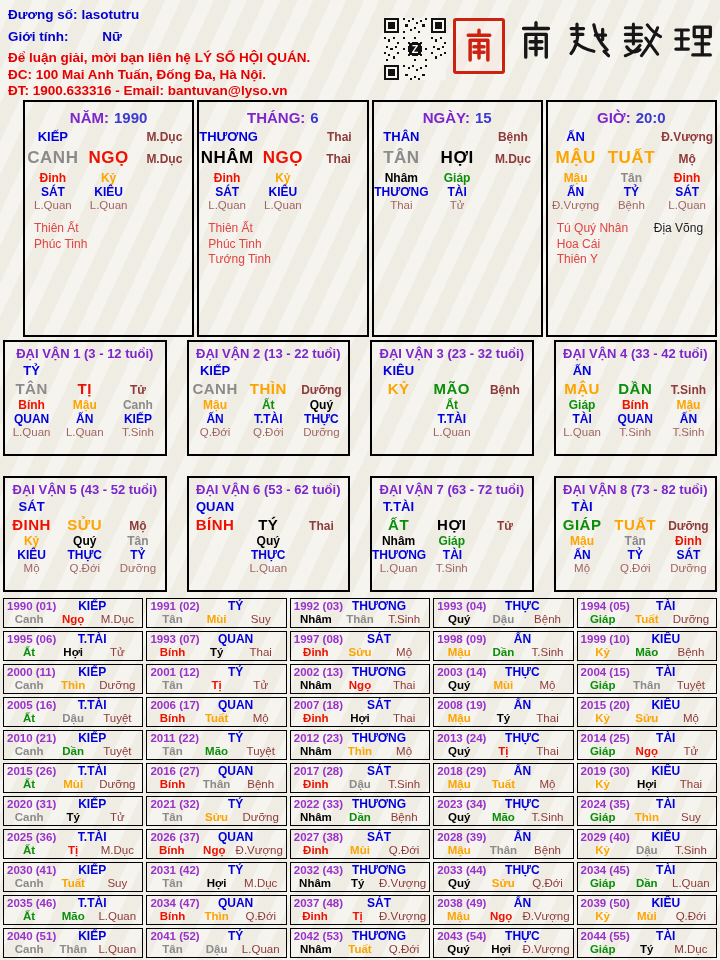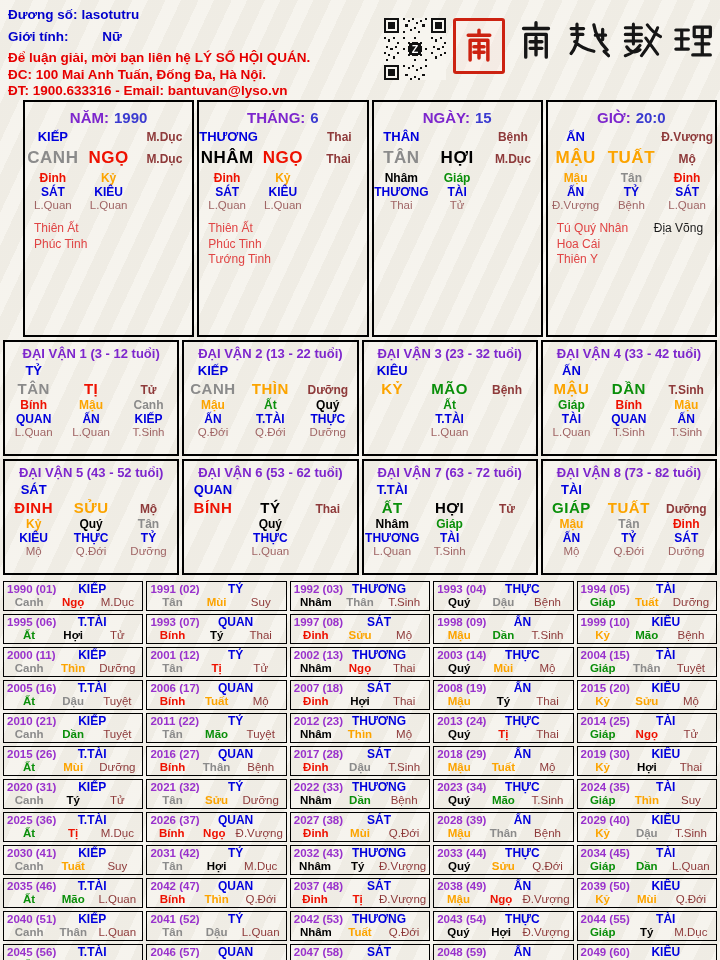--- a/index.html
+++ b/index.html
@@ -39,21 +39,21 @@
   .god-s{color:var(--god);font-weight:bold;font-size:12px;}
   .stage-b{color:var(--stage);font-weight:bold;font-size:12px;}
   .big{font-size:17px;font-weight:bold;letter-spacing:.5px;}
   .hid{font-size:12px;font-weight:bold;}
   .stage-soft{color:var(--stage-soft);font-size:11.5px;}
   .p-stars{display:flex;margin-top:10px;padding-left:9px;font-size:12px;line-height:15.5px;text-align:left;}
   .stars-red{color:var(--star-red);min-width:97px;}
   .stars-black{color:var(--star-black);}
 
   
-  #daivan{display:grid;grid-template-columns:repeat(4,1fr);gap:3px;padding:3px;}
+  #daivan{display:grid;grid-template-columns:repeat(4,1fr);gap:20px;padding:3px;}
   .dv{border:2px solid #000;height:112px;overflow:hidden;}
   .dv-title{color:var(--dv-title);font-weight:bold;font-size:13px;text-align:center;margin:4px 0 1px;white-space:nowrap;}
   .dv .rowB{margin:2px 0 1px;}
   .dv .big{font-size:15px;}
 
   
   #years{display:grid;grid-template-columns:repeat(5,1fr);gap:3px;padding:3px;}
   .ycell{border:1px solid #000;height:26px;padding:1px 3px;overflow:hidden;}
   .y1{display:flex;font-size:11.5px;font-weight:bold;line-height:13px;}
   .ynum{color:var(--year);width:58px;flex:none;}
@@ -1059,21 +1059,21 @@
           <span class="ygod god-s">T.TÀI</span>
         </div>
         <div class="y2">
           <span class="ys el-wood">Ất</span>
           <span class="ys el-wood">Mão</span>
           <span class="ystage">L.Quan</span>
         </div>
       </div>
       <div class="ycell">
         <div class="y1">
-          <span class="ynum">2042 (47)</span>
+          <span class="ynum">2034 (47)</span>
           <span class="ygod god-s">QUAN</span>
         </div>
         <div class="y2">
           <span class="ys el-fire">Bính</span>
           <span class="ys el-earth">Thìn</span>
           <span class="ystage">Q.Đới</span>
         </div>
       </div>
       <div class="ycell">
         <div class="y1">

